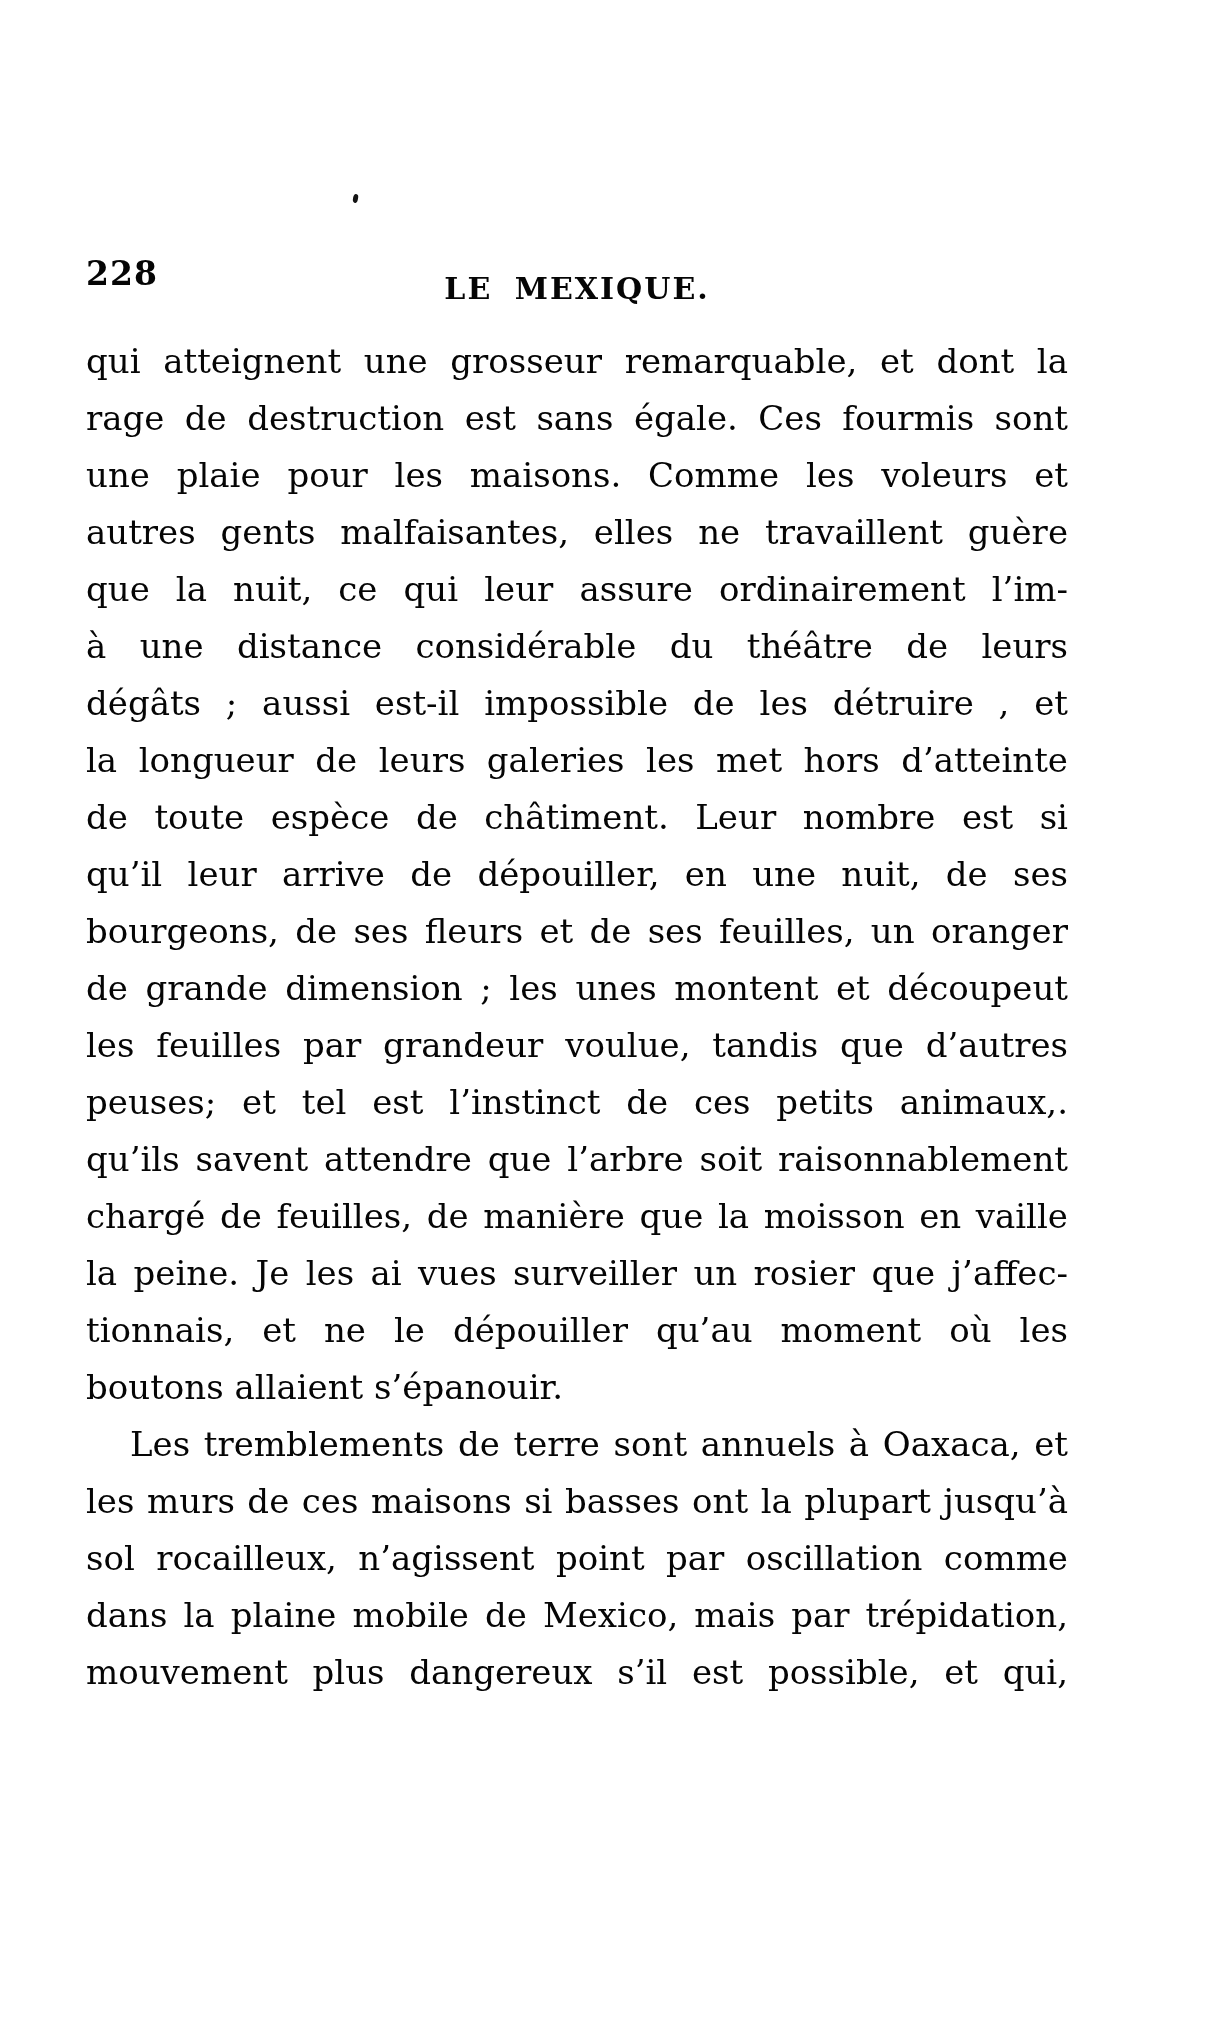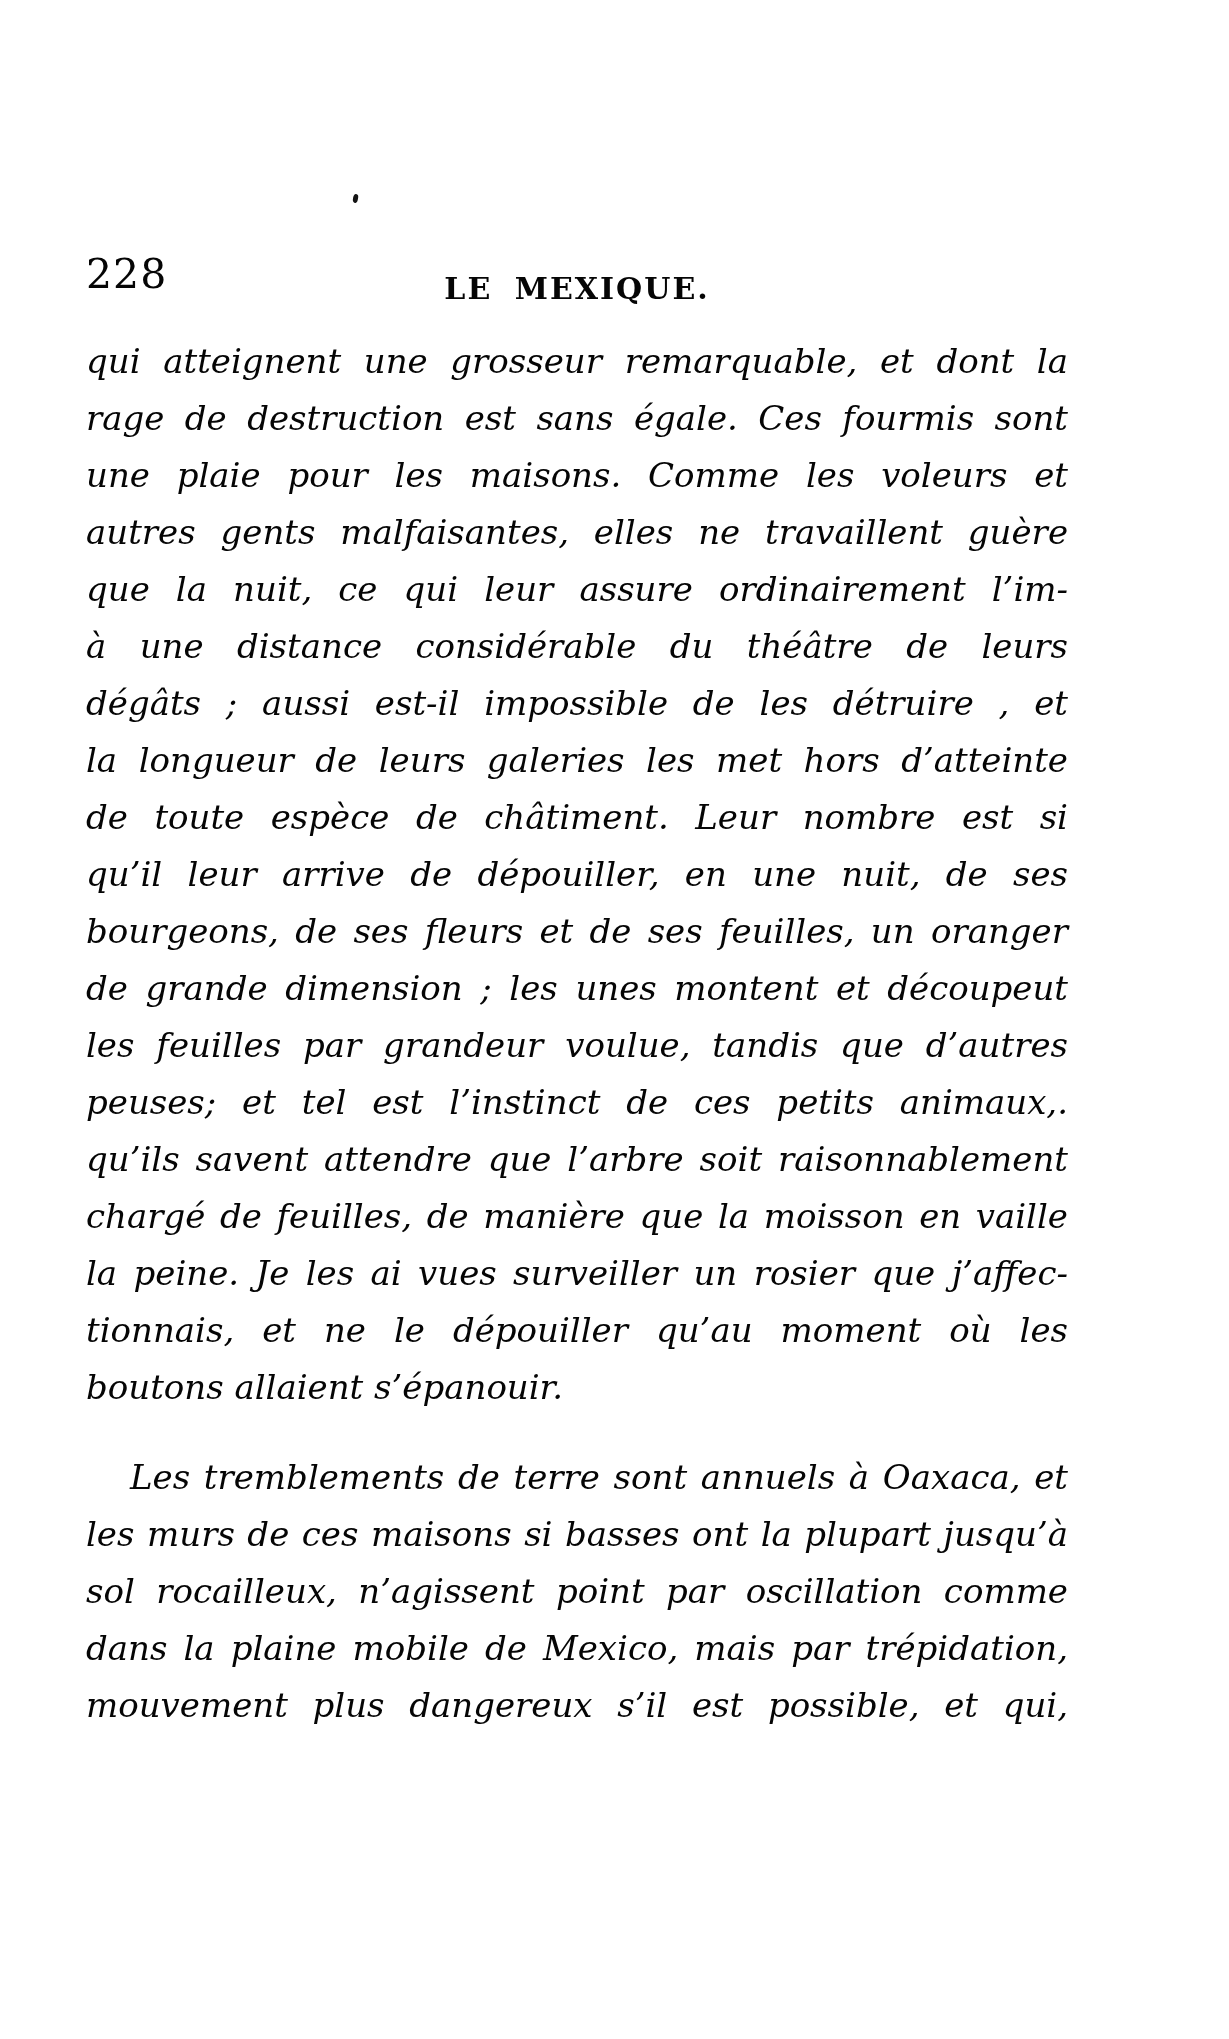--- a/index.html
+++ b/index.html
@@ -21,51 +21,50 @@
     transform:rotate(12deg);
   }
   .running-head {
     position:absolute;
     left:86px; top:250px;
     width:982px; height:50px;
   }
   .page-number {
     position:absolute;
     left:0; top:4px;
-    font-size:41px;
+    font-size:33px;
     line-height:40px;
-    font-weight:400;
+    font-weight:700;
     letter-spacing:1px;
   }
   .running-title {
     position:absolute;
     left:50%; top:13px;
     transform:translateX(-50%);
     font-size:30px;
     line-height:34px;
     font-weight:700;
     letter-spacing:2px;
     word-spacing:10px;
     white-space:nowrap;
     margin-top:9px;
   }
   .body-text {
     position:absolute;
     left:86px; top:333px;
     width:982px;
-    font-style:italic;
   }
   .line {
     font-size:34px;
     line-height:57px;
     text-align:justify;
     text-align-last:justify;
   }
   .line.flush { text-align-last:left; }
-  .para.indent .line:first-child { text-indent:44px;margin-top:33px; }
+  .para.indent .line:first-child { text-indent:44px; }
 </style>
 </head>
 <body>
 
 <div class="page">
   <div class="ink-speck"></div>
 
   <header class="running-head">
     <span class="page-number">228</span>
     <span class="running-title">LE MEXIQUE.</span>

